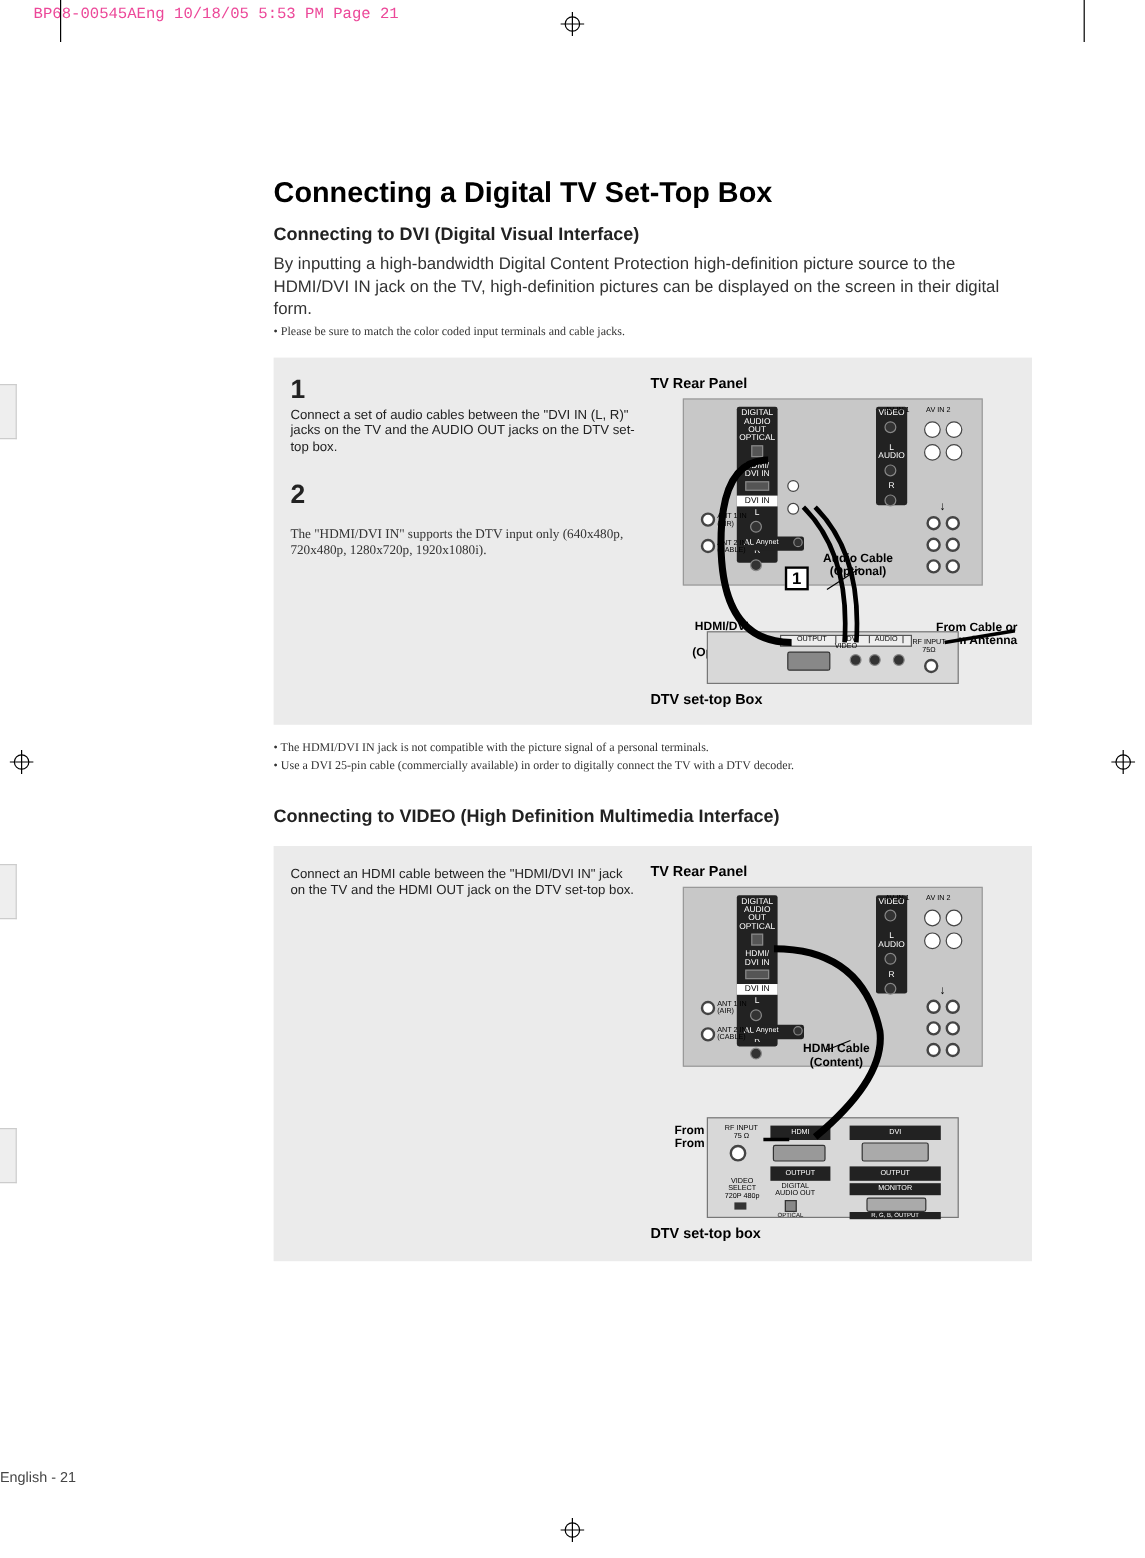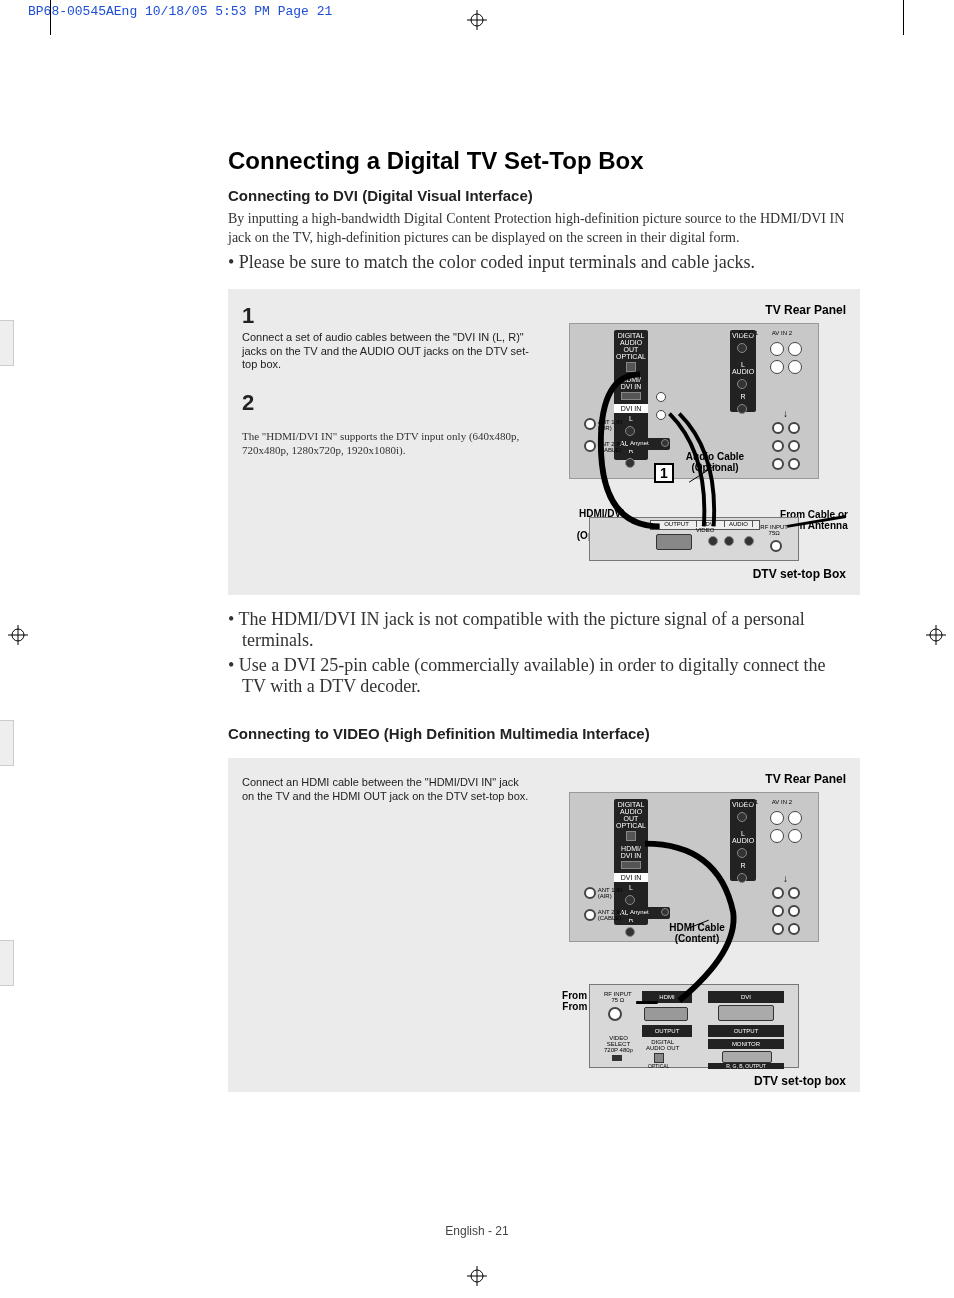--- a/index.html
+++ b/index.html
@@ -9,21 +9,21 @@
     width: 954px;
     height: 1298px;
     position: relative;
     color: #000;
   }
   .print-header {
     position: absolute;
     top: 4px; left: 28px;
     font-family: 'Courier New', monospace;
     font-size: 13px;
-    color: #1d4ed8;
+    color: #ec4899;
   }
   .reg-mark-top {
     position: absolute;
     top: 10px; left: 50%;
     transform: translateX(-50%);
   }
   .reg-mark-bottom {
     position: absolute;
     bottom: 8px; left: 50%;
     transform: translateX(-50%);
@@ -69,31 +69,31 @@
   }
   .subtitle {
     font-family: Arial, Helvetica, sans-serif;
     font-weight: bold;
     font-size: 15px;
     margin-top: 12px;
     margin-left: 118px;
     color:#222;
   }
   .para {
-    font-family: Liberation Serif, serif;
+    font-family: Liberation Sans, sans-serif;
     font-size: 14px;
     line-height: 1.35;
     margin-top: 6px;
     margin-left: 118px;
     width: 620px;
     color:#333;
   }
   .bullet {
     font-family: Georgia, serif;
-    font-size: 18px;
+    font-size: 10px;
     margin-top: 4px;
     margin-left: 118px;
     width: 620px;
     color:#333;
     padding-left: 14px;
     text-indent: -14px;
   }
   .graybox {
     background:#ebebeb;
     margin-top: 16px;
@@ -122,21 +122,21 @@
     font-family: Georgia, serif;
     font-size: 11px;
     line-height:1.25;
     color:#333;
     margin-top:14px;
   }
   .panel-label {
     font-family: Arial, sans-serif;
     font-weight:bold;
     font-size:12px;
-    text-align:right;
+    text-align:left;
   }
   .tv-panel {
     background:#c8c8c8;
     border:1px solid #999;
     width:250px; height:156px;
     margin:6px auto 0 auto;
     position:relative;
   }
   .port-group {
     position:absolute;
@@ -182,21 +182,20 @@
     width:210px; height:84px;
     background:#d8d8d8;
     border:1px solid #777;
     margin:8px auto 0 auto;
     position:relative;
   }
   .footer {
     position:absolute;
     left:0; width:100%;
     bottom: 60px;
-    text-align:center;
     font-family: Arial, sans-serif;
     font-size:12px;
     color:#444;
   }
   svg.reg { width:20px; height:20px; }
   .cable { position:absolute; stroke:#000; fill:none; }
 </style>
 </head>
 <body>
 
@@ -343,21 +342,21 @@
       </svg>
     </div>
   </div>
 
   <div class="bullet" style="margin-top:14px">• The HDMI/DVI IN jack is not compatible with the picture signal of a personal terminals.</div>
   <div class="bullet">• Use a DVI 25-pin cable (commercially available) in order to digitally connect the TV with a DTV decoder.</div>
 
   <div class="subtitle" style="margin-top:28px">Connecting to VIDEO (High Definition Multimedia Interface)</div>
 
   
-  <div class="graybox" style="padding-bottom:4px">
+  <div class="graybox" style="padding-bottom:16px">
     <div class="leftcol">
       <div class="steptext" style="margin-top:4px">Connect an HDMI cable between the "HDMI/DVI IN" jack on the TV and the HDMI  OUT jack on the DTV set-top box.</div>
     </div>
     <div class="rightcol">
       <div class="panel-label">TV Rear Panel</div>
       <div class="tv-panel" style="height:150px">
         <div class="port-group" style="left:44px;top:6px;width:34px;height:126px;">
           <div class="tiny-label" style="margin-top:2px">DIGITAL<br>AUDIO OUT<br>OPTICAL</div>
           <div style="width:10px;height:10px;background:#555;border:1px solid #888;margin:2px auto"></div>
           <div class="tiny-label" style="margin-top:4px">HDMI/<br>DVI IN</div>

